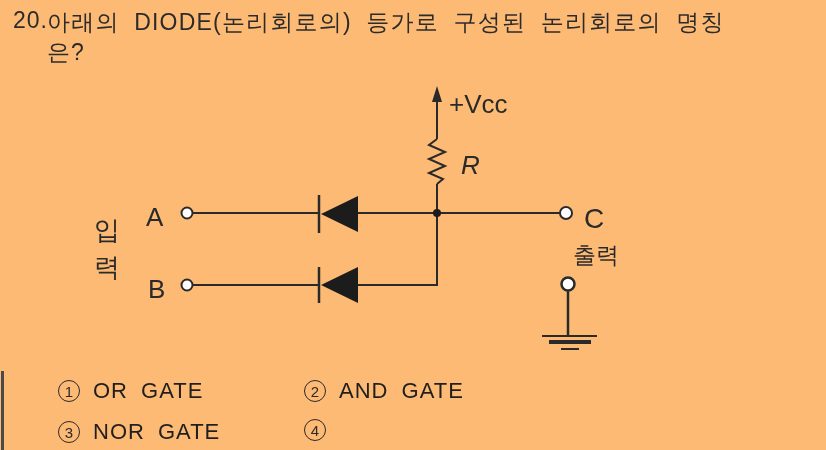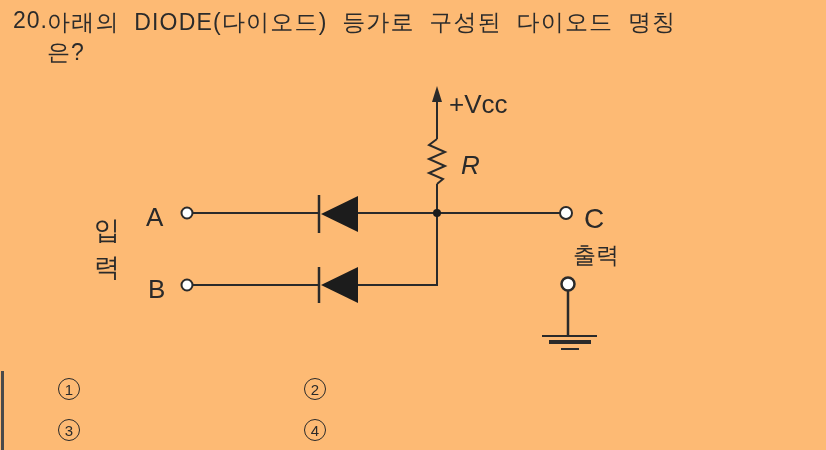--- a/index.html
+++ b/index.html
@@ -98,21 +98,21 @@
     height: 79px;
     background: #4a4a4a;
   }
 </style>
 </head>
 <body>
 
 <div class="page">
 
   <div class="q-number">20.</div>
-  <div class="q-line1">아래의 DIODE(다이오드) 등가로 구성된 다이오드 명칭</div>
+  <div class="q-line1">아래의 DIODE(논리회로의) 등가로 구성된 논리회로의 명칭</div>
   <div class="q-line2">은?</div>
 
   <svg class="circuit-svg" viewBox="0 0 826 450">
 
     <polygon points="437,86 432,102 442,102" fill="#2a2a2a"></polygon>
     <line x1="437" y1="99" x2="437" y2="139" stroke="#2a2a2a" stroke-width="2"></line>
     <text x="449" y="113" class="hand-label">+Vcc</text>
 
     <polyline points="437,139 429,145 445,152 429,159 445,166 429,173 443,179 437,184" fill="none" stroke="#2a2a2a" stroke-width="2"></polyline>
     <text x="461" y="174" class="r-label">R</text>
@@ -144,26 +144,29 @@
 
     <circle cx="568" cy="284" r="6.5" fill="#ffffff" stroke="#2a2a2a" stroke-width="2.5"></circle>
     <line x1="568" y1="291" x2="568" y2="336" stroke="#2a2a2a" stroke-width="2.5"></line>
     <line x1="542" y1="336" x2="597" y2="336" stroke="#2a2a2a" stroke-width="2"></line>
     <line x1="549" y1="342" x2="591" y2="342" stroke="#2a2a2a" stroke-width="4"></line>
     <line x1="561" y1="349" x2="579" y2="349" stroke="#2a2a2a" stroke-width="2"></line>
   </svg>
 
   <div class="option opt-1">
     <span class="opt-circle">1</span>
+    <span class="opt-label">OR GATE</span>
   </div>
   <div class="option opt-2">
     <span class="opt-circle">2</span>
+    <span class="opt-label">AND GATE</span>
   </div>
   <div class="option opt-3">
     <span class="opt-circle">3</span>
+    <span class="opt-label">NOR GATE</span>
   </div>
   <div class="option opt-4">
     <span class="opt-circle">4</span>
   </div>
 
   <div class="margin-rule"></div>
 
 </div>
 
 </body></html>

